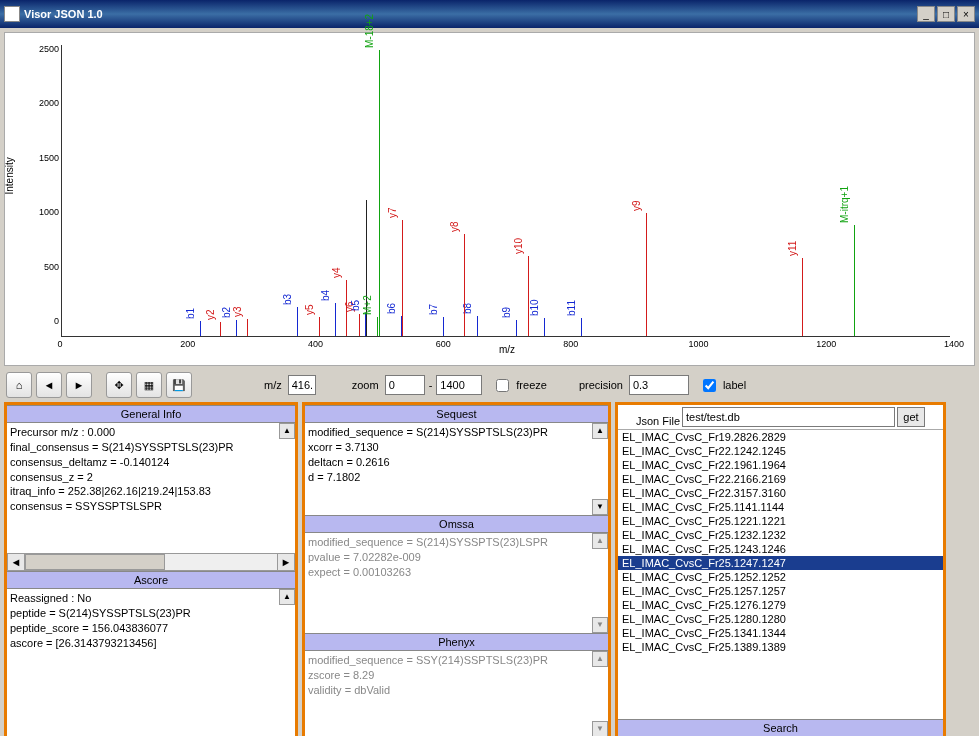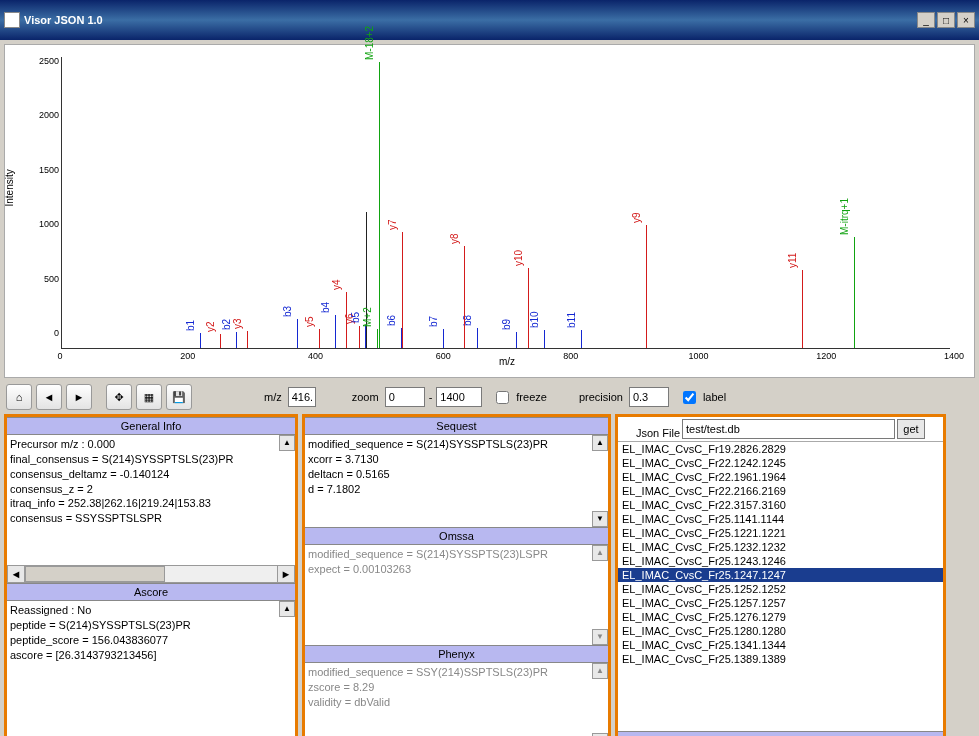--- a/index.html
+++ b/index.html
@@ -1,17 +1,17 @@
 <!DOCTYPE html>
 <html><head>
 <meta charset="utf-8">
 <style>
 * { box-sizing: border-box; margin: 0; padding: 0; font-family: "Tahoma", "Segoe UI", sans-serif; font-size: 11px; }
 body { background: #d4d0c8; width: 979px; height: 736px; overflow: hidden; }
-.titlebar { height: 40px; background: linear-gradient(#0a246a, #3b6ea5, #0a246a); color: #fff; display: flex; align-items: center; padding: 12px 4px; }
+.titlebar { height: 28px; background: linear-gradient(#0a246a, #3b6ea5, #0a246a); color: #fff; display: flex; align-items: center; padding: 12px 4px; }
 .titlebar .icon { width: 16px; height: 16px; background: #fff; border: 1px solid #888; margin-right: 4px; display:flex; align-items:center; justify-content:center; }
 .titlebar .title { flex: 1; font-weight: bold; }
 .titlebar .winbtns { display: flex; gap: 2px; }
 .titlebar .winbtn { width: 18px; height: 16px; background: #d4d0c8; border: 1px solid #888; color:#000; display:flex; align-items:center; justify-content:center; font-size:10px; }
 .plot-area { background:#fff; margin:4px; border:1px solid #aaa; position:relative; height:334px; }
 .y-axis { position:absolute; left:36px; top:10px; bottom:28px; width:20px; }
 .y-tick { position:absolute; right:0; transform:translateY(50%); font-size:9px; text-align:right; width:30px; left:-12px;}
 .y-label { position:absolute; left:4px; top:50%; transform: rotate(-90deg) translateX(10px); transform-origin:left center; font-size:10px;}
 .x-axis { position:absolute; left:55px; right:20px; bottom:10px; height:16px; }
 .x-tick { position:absolute; top:0; transform:translateX(-50%); font-size:9px;}
@@ -176,21 +176,21 @@
     </div>
   <span class="tlabel" style="margin-left:60px">m/z</span>
   <input class="tinput" style="width: 28px;" value="416.9">
   <span class="tlabel" style="margin-left:24px">zoom</span>
   <input class="tinput" style="width: 40px;" value="0">
   <span>-</span>
   <input class="tinput" style="width: 46px;" value="1400">
   <input type="checkbox" class="tcheck" style="">
   <span>freeze</span>
   <span class="tlabel" style="margin-left:20px">precision</span>
-  <input class="tinput" style="width: 40px;" value="0.3">
+  <input class="tinput" style="width: 60px;" value="0.3">
   <input type="checkbox" class="tcheck" checked="" style="">
   <span>label</span>
 </div>
 
 <div class="main">
 
   <div class="col col1">
     <div class="panel-head">General Info</div>
     <div class="panel-body" style="height:130px;position:relative">
        <div id="general-lines">
@@ -226,34 +226,35 @@
         </div>
     </div>
   </div>
 
   <div class="col col2">
     <div class="panel-head">Sequest</div>
     <div class="panel-body" style="height:92px;position:relative">
       <div id="sequest-lines">
           <div class="kv-line">modified_sequence = S(214)SYSSPTSLS(23)PR</div>
           <div class="kv-line">xcorr = 3.7130</div>
-          <div class="kv-line">deltacn = 0.5165</div>
+          <div class="kv-line">deltacn = 0.2616</div>
           <div class="kv-line">d = 7.1802</div>
         </div>
       <div class="vstrip">
           <div class="varrow">▲</div>
           <div style="position:absolute;bottom:0">
             <div class="varrow">▼</div>
           </div>
         </div>
     </div>
     <div class="panel-head">Omssa</div>
     <div class="panel-body gray" style="height:100px;position:relative">
       <div id="omssa-lines">
           <div class="kv-line">modified_sequence = S(214)SYSSPTS(23)LSPR</div>
+          <div class="kv-line">pvalue = 7.02282e-009</div>
           <div class="kv-line">expect = 0.00103263</div>
         </div>
       <div class="vstrip">
           <div class="varrow">▲</div>
           <div style="position:absolute;bottom:0">
             <div class="varrow">▼</div>
           </div>
         </div>
     </div>
     <div class="panel-head">Phenyx</div>

